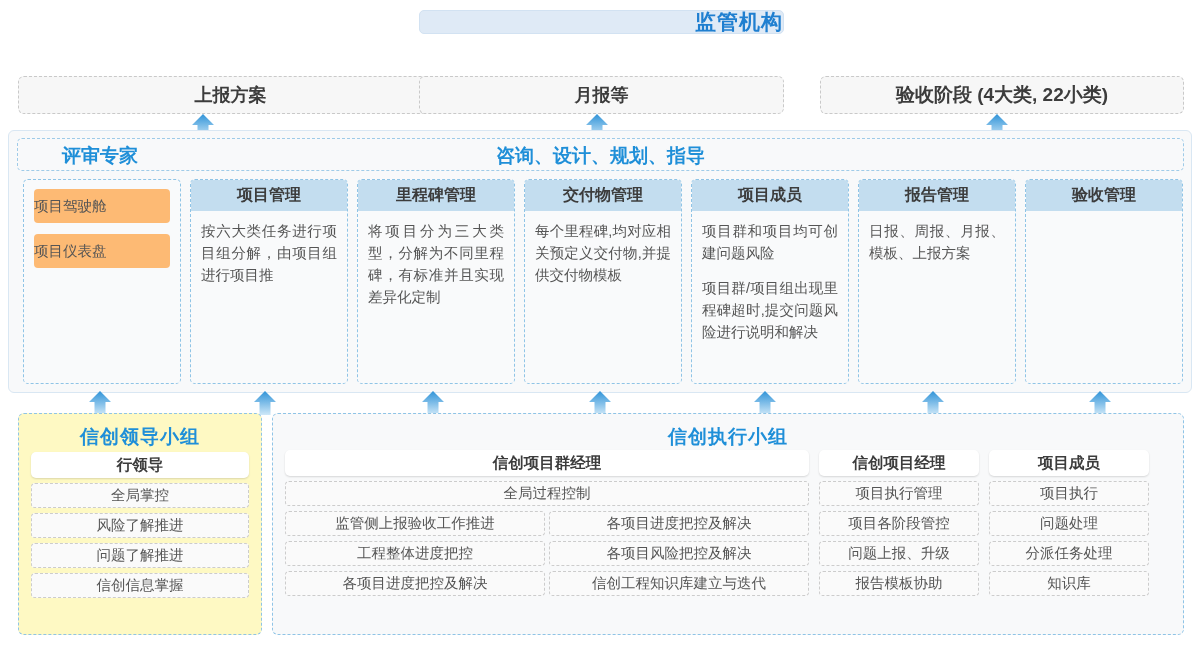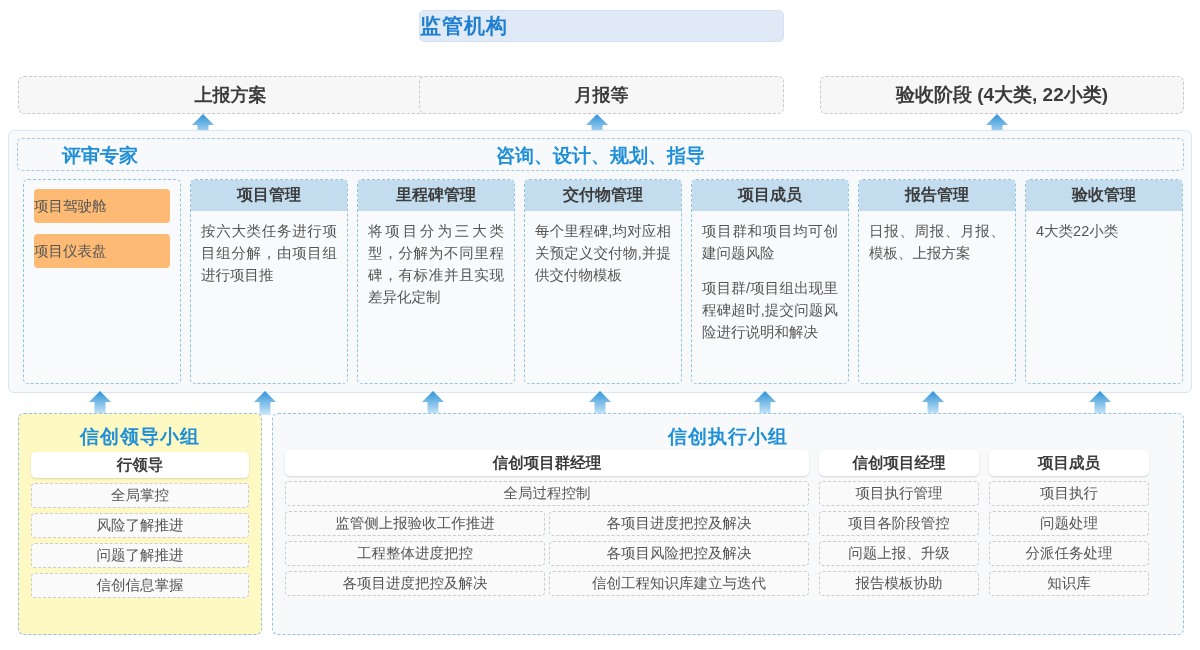--- a/index.html
+++ b/index.html
@@ -30,25 +30,25 @@
     position: absolute;
     width: 24px;
     height: 26px;
   }
   .arrow-up svg { display: block; width: 100%; height: 100%; }
 
   
   #regulator {
     position: absolute;
     left: 419px; top: 10px;
-    width: 365px; height: 32px;
+    width: 365px; height: 24px;
     background: #dfeaf6;
     border: 1px solid #d2e2f2;
     border-radius: 5px;
-    display: flex; align-items: center; justify-content: flex-start;
+    display: flex; align-items: center; justify-content: flex-end;
     box-sizing: border-box;
   }
   #regulator .t {
     font-size: 21px; font-weight: bold; color: #1f7fd0; letter-spacing: 1px;
   }
 
   
   .report-box {
     position: absolute;
     height: 38px;
@@ -268,23 +268,20 @@
 
   <div class="col" style="left:849px;">
     <div class="col-head">报告管理</div>
     <div class="col-body">
       <p>日报、周报、月报、模板、上报方案</p>
     </div>
   </div>
 
   <div class="col" style="left:1016px;">
     <div class="col-head">验收管理</div>
-    <div class="col-body">
-      <p>4大类22小类</p>
-    </div>
   </div>
 </div>
 
 <div class="arrow-up" style="left:88px;  top:390px;">
     <svg viewBox="0 0 24 26">
       <path d="M12 1 L23 12 L17.5 12 L17.5 25 L6.5 25 L6.5 12 L1 12 Z" fill="url(#ag1)"></path>
     </svg>
   </div>
 <div class="arrow-up" style="left:253px; top:390px;">
     <svg viewBox="0 0 24 26">

